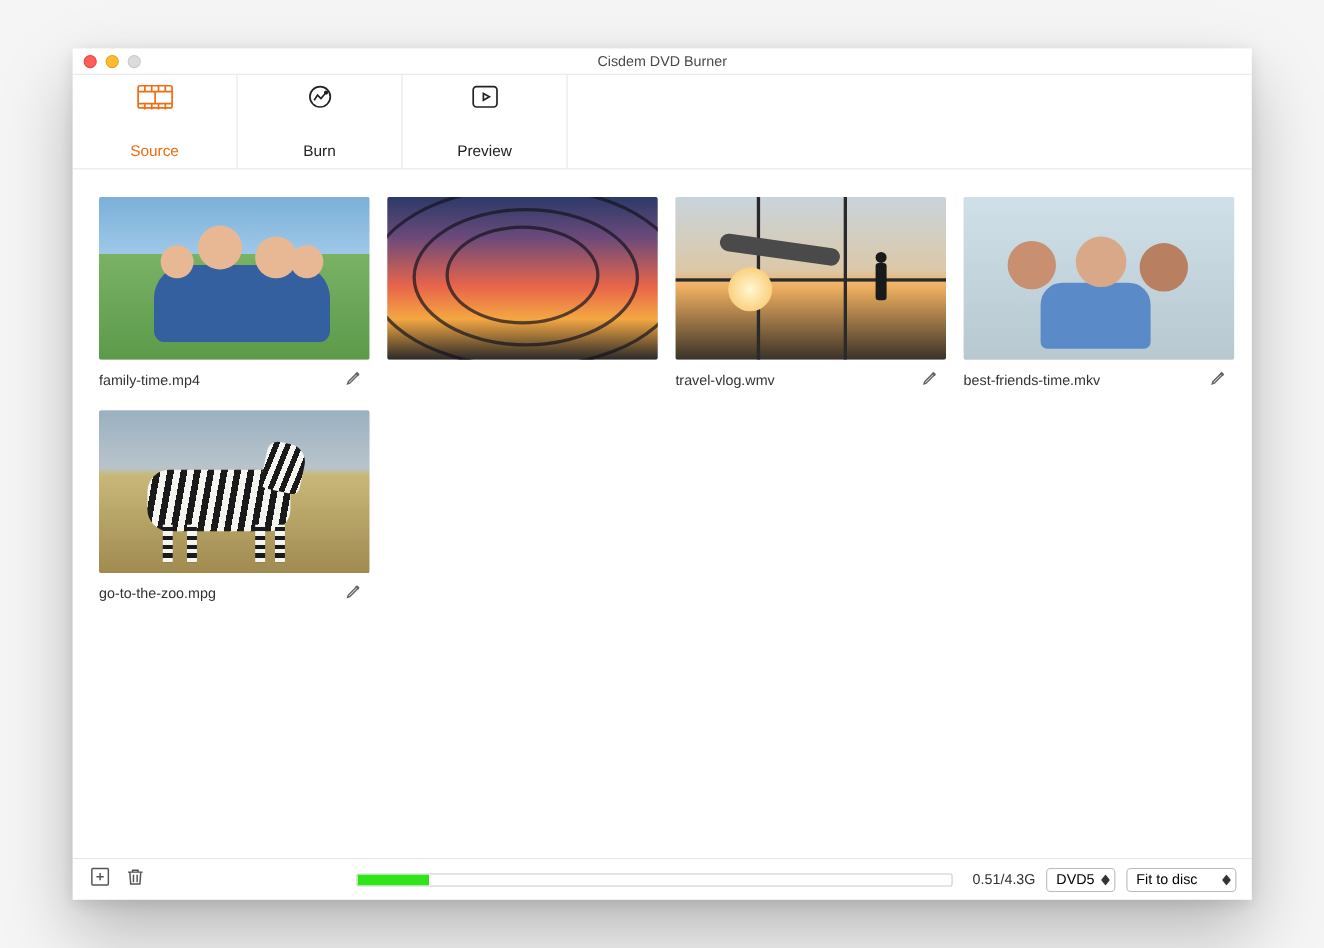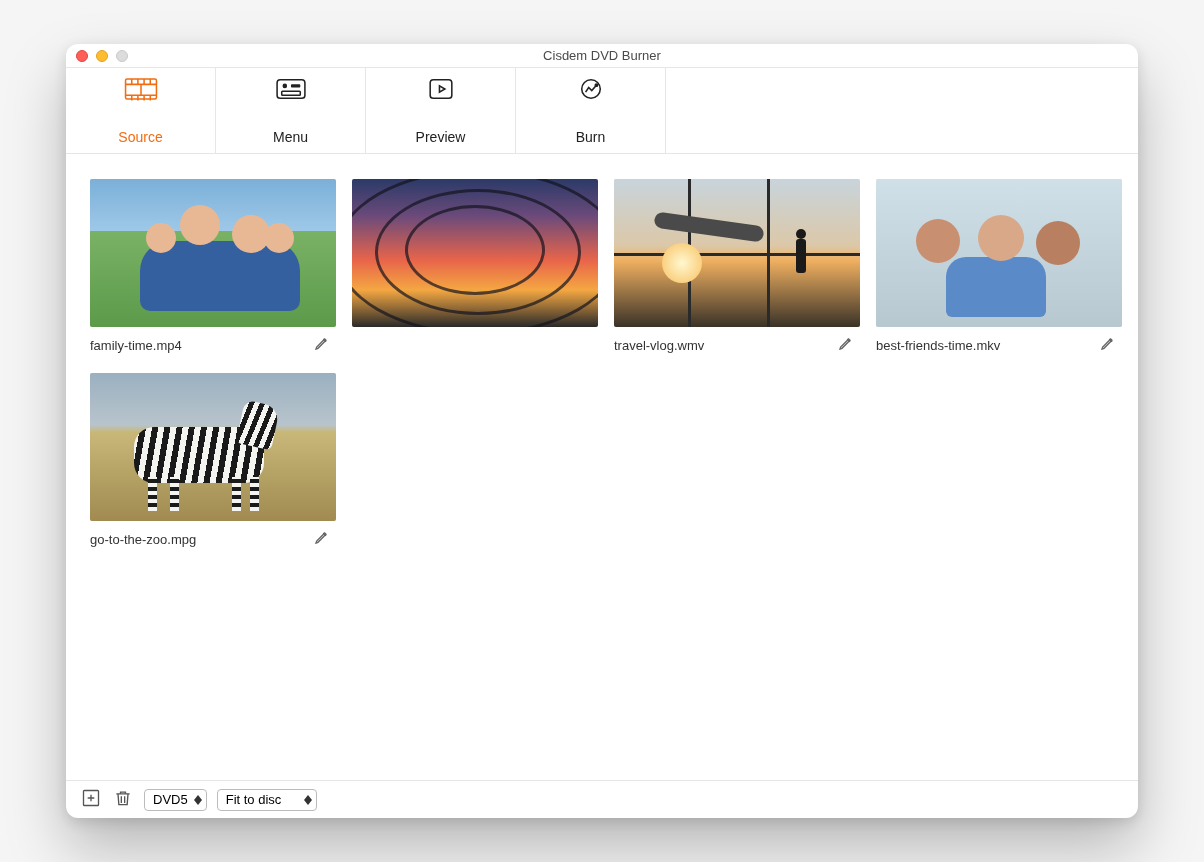--- a/index.html
+++ b/index.html
@@ -10,21 +10,21 @@
     display: flex;
     align-items: center;
     justify-content: center;
     width: 1204px;
     height: 862px;
   }
   .window {
     width: 1072px;
     height: 774px;
     background: #fff;
-    border-radius: 12px;
+    border-radius: 0;
     box-shadow: 0 30px 60px rgba(0,0,0,0.25), 0 4px 14px rgba(0,0,0,0.12);
     display: flex;
     flex-direction: column;
     overflow: hidden;
   }
   .titlebar {
     height: 24px;
     display: flex;
     align-items: center;
     padding: 0 10px;
@@ -197,46 +197,35 @@
             <line x1="26" y1="23" x2="26" y2="30"></line>
             <line x1="34" y1="23" x2="34" y2="30"></line>
           <line x1="22" y1="9" x2="22" y2="23"></line>
         </svg>
       </span>
       <span class="tab-label">Source</span>
     </div>
     <div class="tab">
       <span>
         <svg viewBox="0 0 44 30" fill="none" stroke="currentColor" stroke-width="2">
-          <rect x="4" y="3" width="36" height="24" rx="4"></rect>
-          <circle cx="14" cy="11" r="2" fill="currentColor"></circle>
-          <rect x="22" y="9" width="12" height="4" rx="1" fill="currentColor" stroke="none"></rect>
-          <rect x="10" y="18" width="24" height="5" rx="1"></rect>
+          <circle cx="22" cy="15" r="12"></circle>
+          <path d="M15 19 L19 13 L23 17 L29 10"></path>
+          <circle cx="29" cy="10" r="1.5" fill="currentColor"></circle>
         </svg>
       </span>
-      <span class="tab-label">Menu</span>
+      <span class="tab-label">Burn</span>
     </div>
     <div class="tab">
       <span>
         <svg viewBox="0 0 44 30" fill="none" stroke="currentColor" stroke-width="2">
           <rect x="8" y="3" width="28" height="24" rx="4"></rect>
           <polygon points="20,11 20,19 27,15" fill="none"></polygon>
         </svg>
       </span>
       <span class="tab-label">Preview</span>
-    </div>
-    <div class="tab">
-      <span>
-        <svg viewBox="0 0 44 30" fill="none" stroke="currentColor" stroke-width="2">
-          <circle cx="22" cy="15" r="12"></circle>
-          <path d="M15 19 L19 13 L23 17 L29 10"></path>
-          <circle cx="29" cy="10" r="1.5" fill="currentColor"></circle>
-        </svg>
-      </span>
-      <span class="tab-label">Burn</span>
     </div>
   </div>
 
   <div class="content">
     <div class="grid">
 
       <div class="item">
         <div class="thumb">
           <div class="scene scene-family">
               <div class="body"></div>
@@ -350,20 +339,26 @@
         <svg width="20" height="20" viewBox="0 0 24 24" fill="none" stroke-width="1.6">
             <path d="M4 7h16"></path>
             <path d="M9 7V5h6v2"></path>
             <path d="M6 7l1 13h10l1-13"></path>
             <line x1="10" y1="10" x2="10" y2="18"></line>
             <line x1="14" y1="10" x2="14" y2="18"></line>
           </svg>
       </span>
     </div>
 
+    <div class="progress-area">
+      <div class="progress-track">
+        <div class="progress-fill" id="pfill" style="width: 12%;"></div>
+      </div>
+      <span class="size-text">0.51/4.3G</span>
+    </div>
 
     <div class="select">
       <span>DVD5</span>
       <span class="arrows">
         <svg viewBox="0 0 8 5">
             <polygon points="4,0 8,5 0,5"></polygon>
           </svg>
         <svg viewBox="0 0 8 5">
             <polygon points="0,0 8,0 4,5"></polygon>
           </svg>

